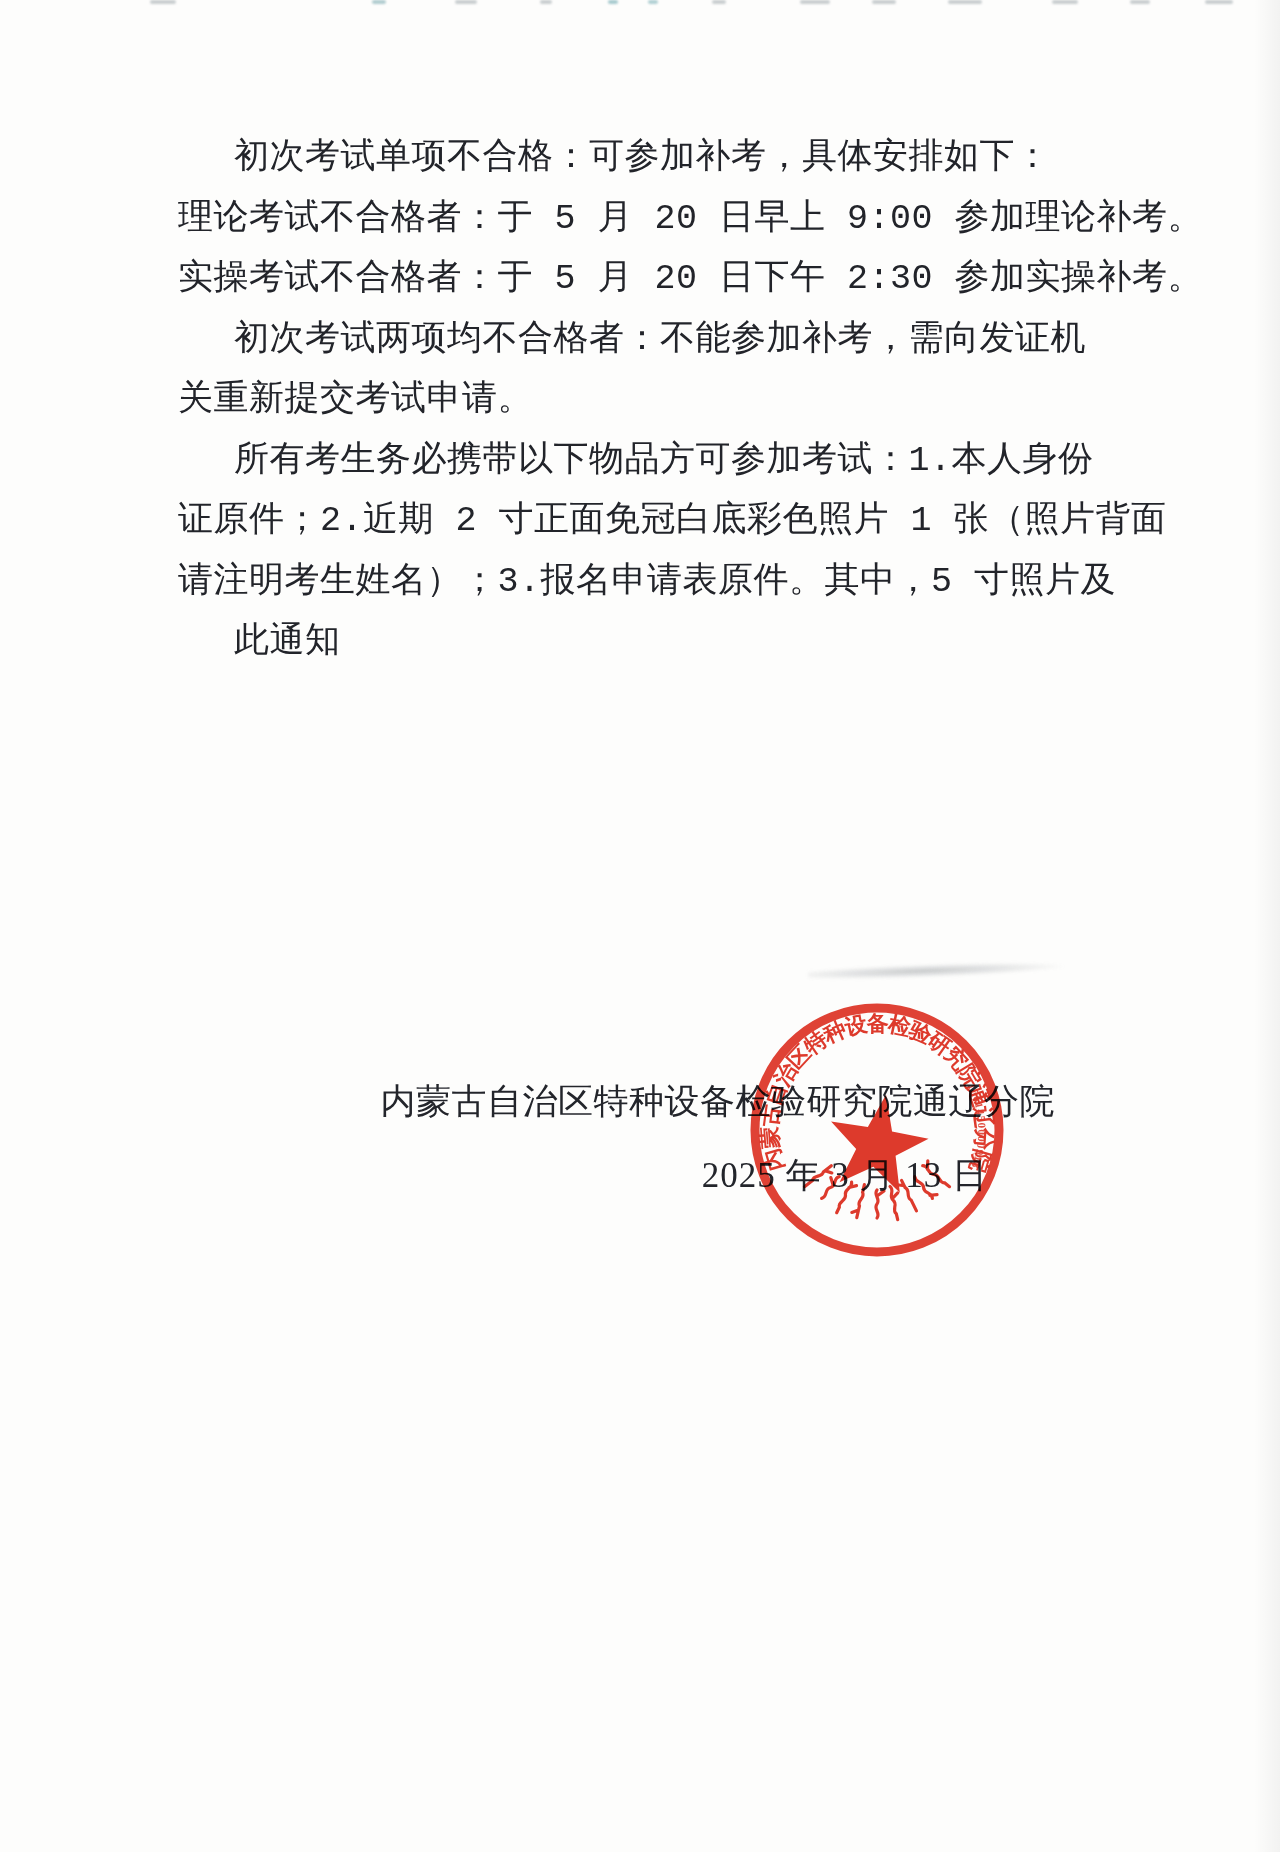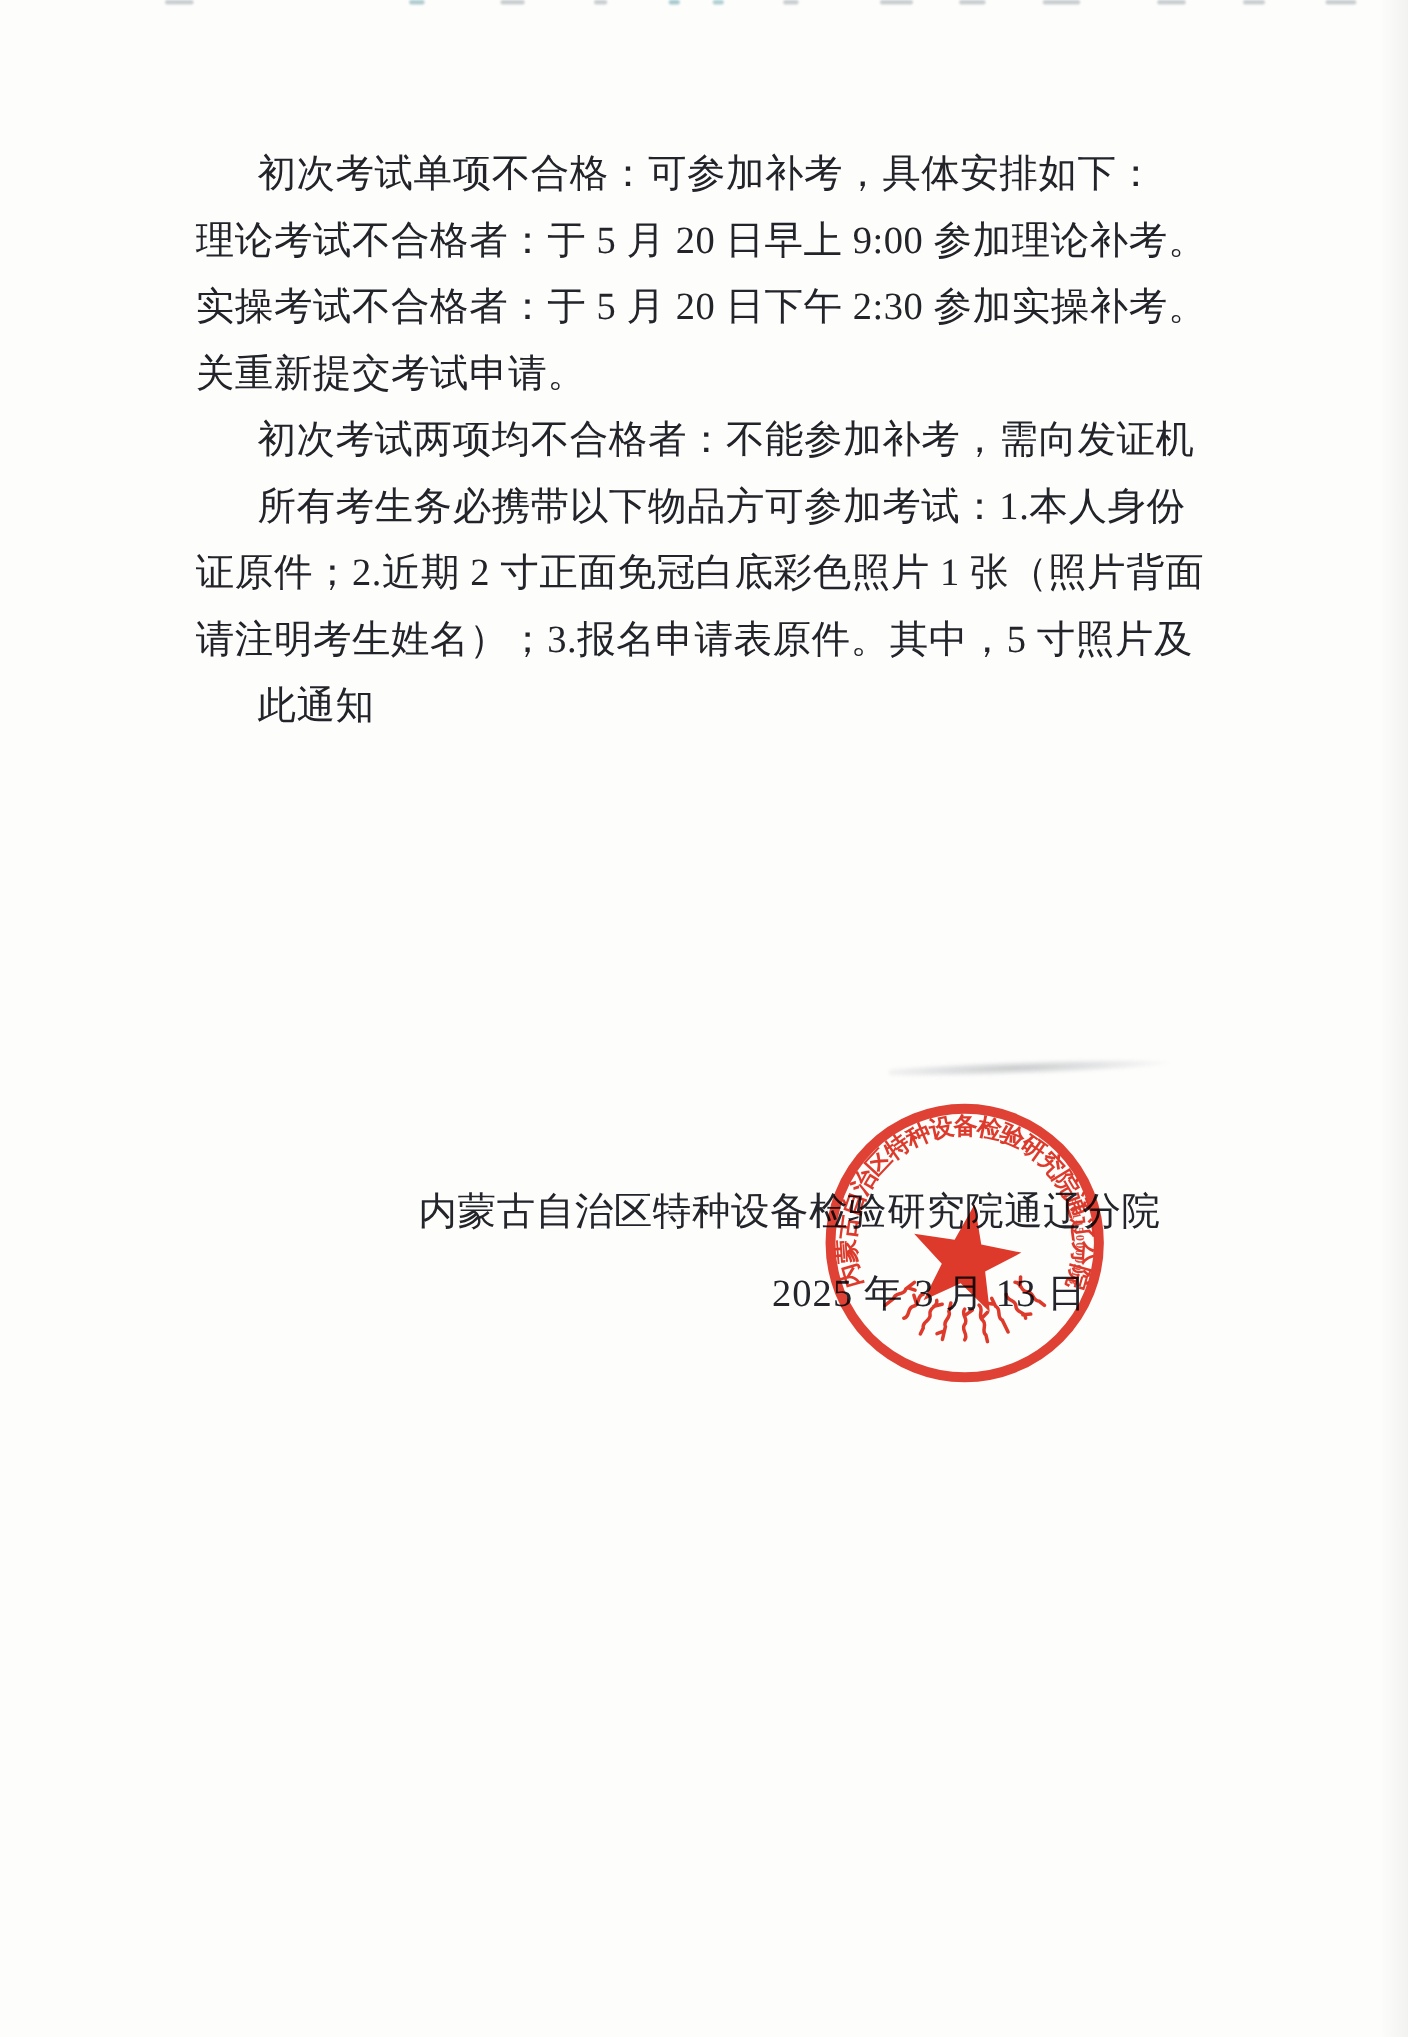--- a/index.html
+++ b/index.html
@@ -30,21 +30,21 @@
   .top-artifacts span:nth-child(10){left:948px;width:34px;}
   .top-artifacts span:nth-child(11){left:1052px;width:26px;}
   .top-artifacts span:nth-child(12){left:1130px;width:20px;}
   .top-artifacts span:nth-child(13){left:1205px;width:28px;}
 
   .doc{
     position:absolute;left:178px;top:128px;width:930px;z-index:2;
     font-size:35px;line-height:60.5px;color:#22242a;
     letter-spacing:0.5px;
   }
-  .line{white-space:nowrap;}
+  .line{white-space:nowrap;font-family:Liberation Mono, monospace;}
   .line.indent{text-indent:56px;}
 
   .signature{
     position:absolute;left:0;top:1078px;width:1280px;z-index:2;
     text-align:right;padding-right:0;box-sizing:border-box;
     font-size:35px;color:#23252b;letter-spacing:0.5px;
   }
   .signature .inner{display:inline-block;padding-right:225px;}
   .sigdate{
     position:absolute;left:0;top:1152px;width:1280px;z-index:2;
@@ -83,22 +83,22 @@
       <span></span>
       <span></span>
       <span></span>
       <span></span>
   </div>
 
   <div class="doc">
     <div class="line indent">初次考试单项不合格：可参加补考，具体安排如下：</div>
     <div class="line">理论考试不合格者：于 5 月 20 日早上 9:00 参加理论补考。</div>
     <div class="line">实操考试不合格者：于 5 月 20 日下午 2:30 参加实操补考。</div>
+    <div class="line indent">初次考试两项均不合格者：不能参加补考，需向发证机</div>
     <div class="line">关重新提交考试申请。</div>
-    <div class="line indent">初次考试两项均不合格者：不能参加补考，需向发证机</div>
     <div class="line indent">所有考生务必携带以下物品方可参加考试：1.本人身份</div>
     <div class="line">证原件；2.近期 2 寸正面免冠白底彩色照片 1 张（照片背面</div>
     <div class="line">请注明考生姓名）；3.报名申请表原件。其中，5 寸照片及</div>
     <div class="line indent">此通知</div>
   </div>
 
   <div class="signature">
     <span class="inner">内蒙古自治区特种设备检验研究院通辽分院</span>
   </div>
   <div class="sigdate">

